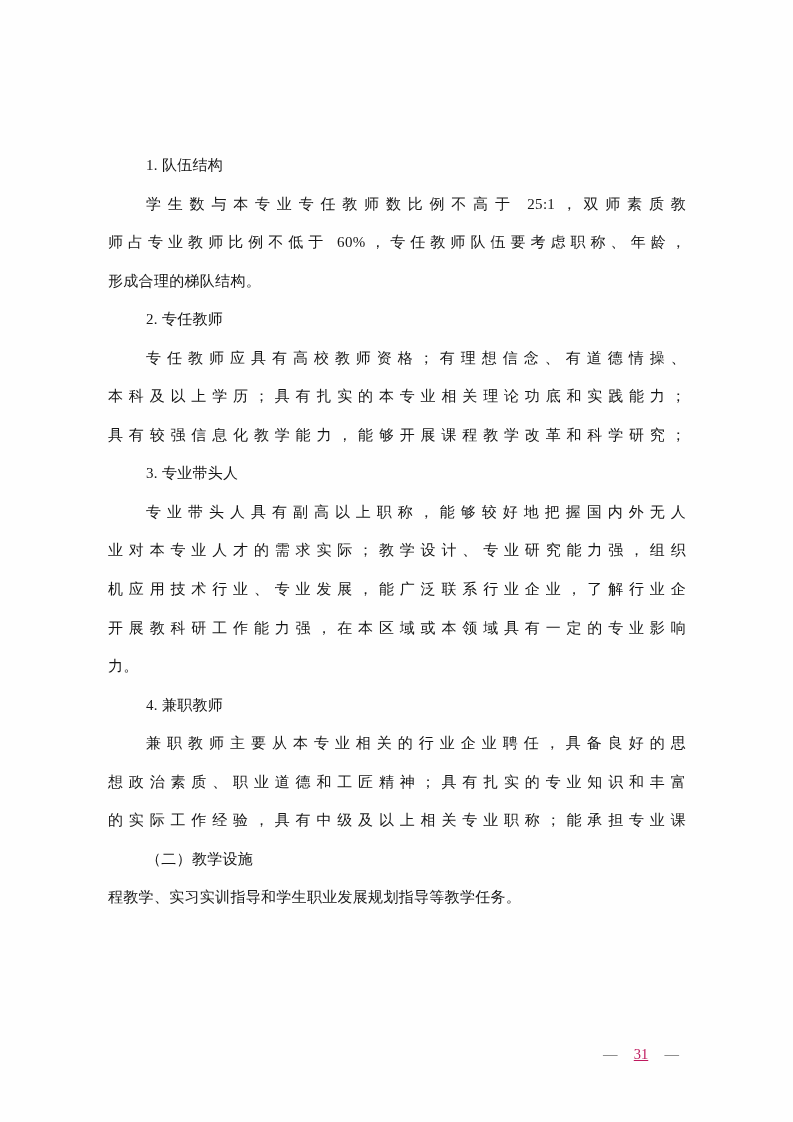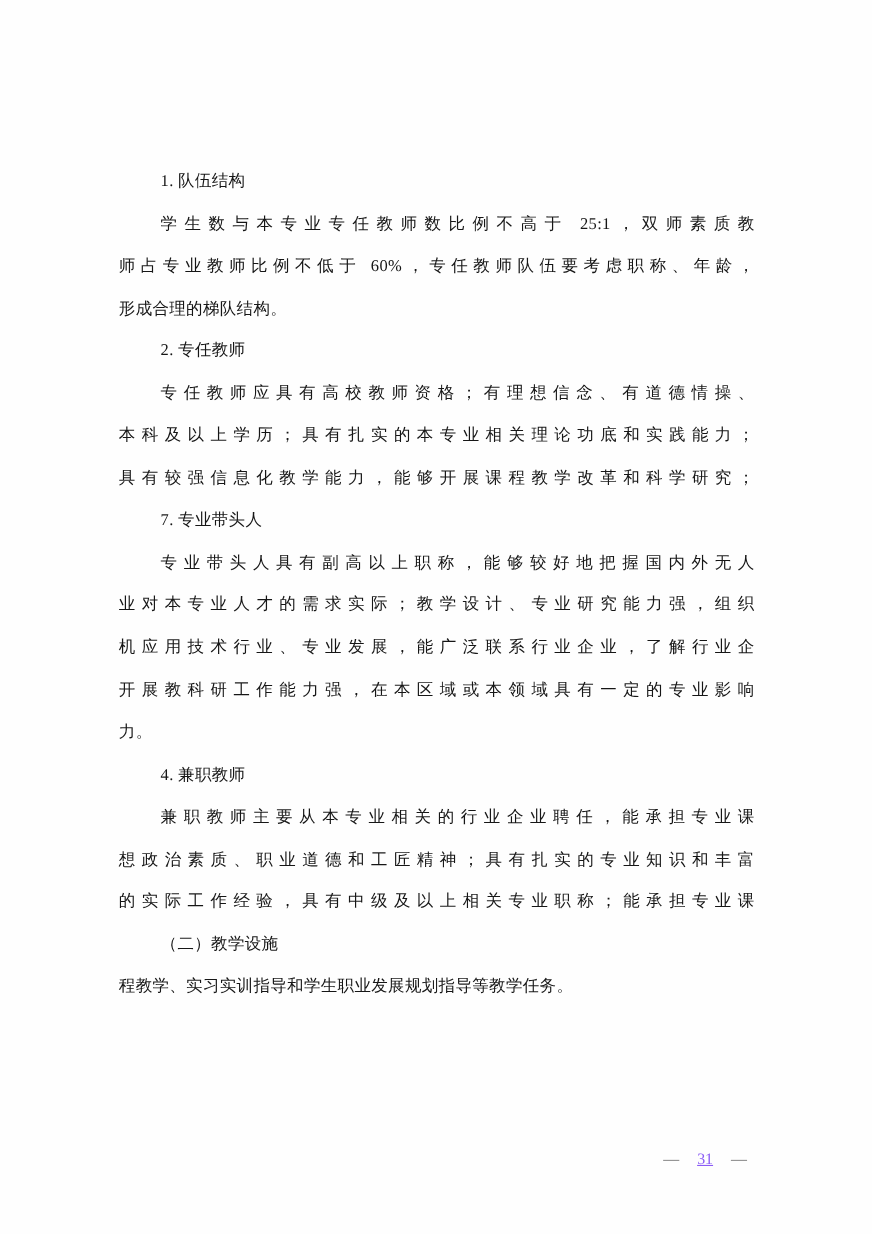--- a/index.html
+++ b/index.html
@@ -46,46 +46,46 @@
     justify-content: space-between;
     align-items: center;
     font-size: 14.5px;
     line-height: 20px;
   }
   .footer .dash {
     color: #6a6a6a;
     letter-spacing: 0;
   }
   .footer .num {
-    color: #8b5cf6;
+    color: #be185d;
     text-decoration: underline;
   }
 </style>
 </head>
 <body>
 
 <div class="page">
 
   <div class="content">
     <div class="line indent">1. 队伍结构</div>
     <div class="line indent just">学生数与本专业专任教师数比例不高于 25:1，双师素质教</div>
     <div class="line just">师占专业教师比例不低于 60%，专任教师队伍要考虑职称、年龄，</div>
     <div class="line">形成合理的梯队结构。</div>
     <div class="line indent">2. 专任教师</div>
     <div class="line indent just">专任教师应具有高校教师资格；有理想信念、有道德情操、</div>
     <div class="line just">本科及以上学历；具有扎实的本专业相关理论功底和实践能力；</div>
     <div class="line just">具有较强信息化教学能力，能够开展课程教学改革和科学研究；</div>
-    <div class="line indent">7. 专业带头人</div>
+    <div class="line indent">3. 专业带头人</div>
     <div class="line indent just">专业带头人具有副高以上职称，能够较好地把握国内外无人</div>
     <div class="line just">业对本专业人才的需求实际；教学设计、专业研究能力强，组织</div>
     <div class="line just">机应用技术行业、专业发展，能广泛联系行业企业，了解行业企</div>
     <div class="line just">开展教科研工作能力强，在本区域或本领域具有一定的专业影响</div>
     <div class="line">力。</div>
     <div class="line indent">4. 兼职教师</div>
-    <div class="line indent just">兼职教师主要从本专业相关的行业企业聘任，能承担专业课</div>
+    <div class="line indent just">兼职教师主要从本专业相关的行业企业聘任，具备良好的思</div>
     <div class="line just">想政治素质、职业道德和工匠精神；具有扎实的专业知识和丰富</div>
     <div class="line just">的实际工作经验，具有中级及以上相关专业职称；能承担专业课</div>
     <div class="line indent">（二）教学设施</div>
     <div class="line">程教学、实习实训指导和学生职业发展规划指导等教学任务。</div>
   </div>
 
   <div class="footer">
     <span class="dash">—</span>
     <span class="num">31</span>
     <span class="dash">—</span>

